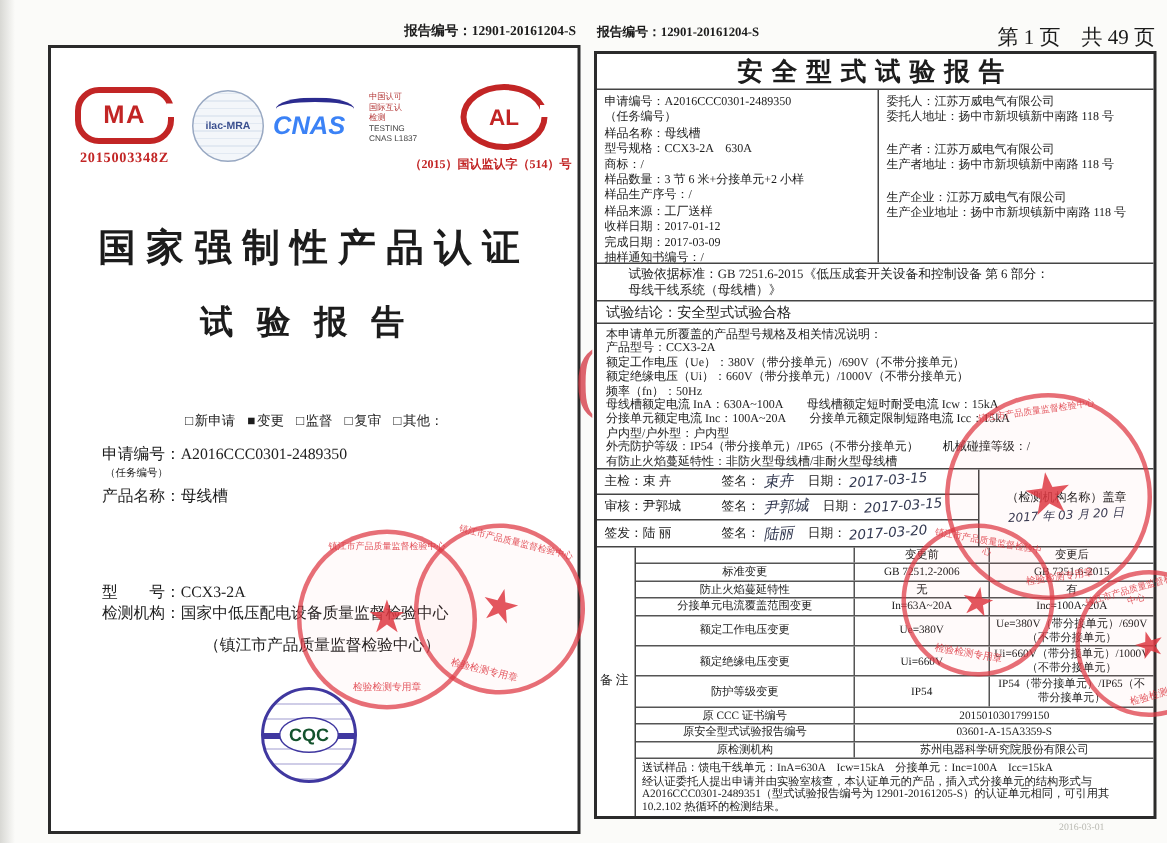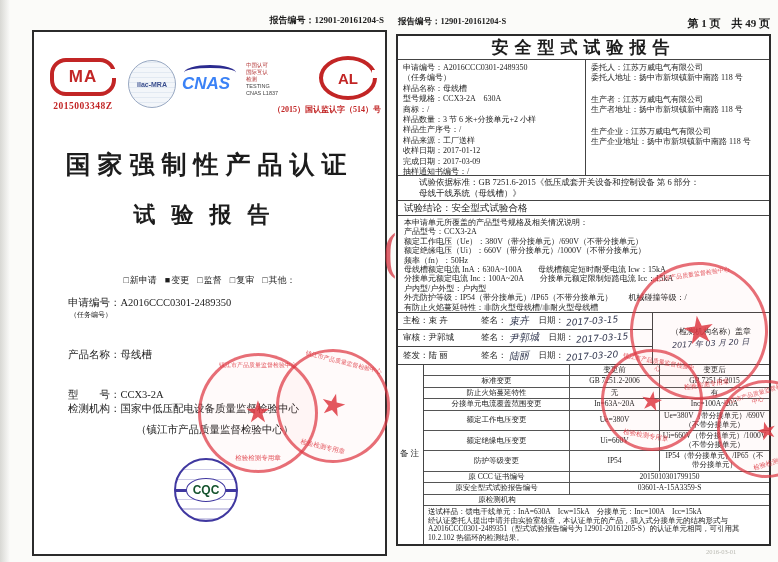--- a/index.html
+++ b/index.html
@@ -28,38 +28,38 @@
   .ilac-text{font-size:7px;font-weight:bold;color:#3a4f8f;font-family:"Liberation Sans",sans-serif;}
 
   .logo-cnas{left:148px;top:42px;}
   .cnas-text{font-size:17px;font-weight:bold;font-style:italic;color:#3b82f6;font-family:"Liberation Sans",sans-serif;}
   .cnas-swoosh{position:absolute;left:2px;top:-9px;width:52px;height:12px;border-top:3px solid #2b2b8f;border-radius:50% 50% 0 0;}
 
   .cnas-block{left:212px;top:30px;width:52px;font-size:5.5px;line-height:7px;font-family:"Liberation Sans",sans-serif;}
   .cnas-block div:nth-child(-n+3){color:#b23333;}
   .cnas-block div:nth-child(n+4){color:#444;}
 
-  .logo-cal{left:284px;top:24px;width:60px;text-align:center;}
+  .logo-cal{left:272px;top:24px;width:60px;text-align:center;}
   .cal-shape{position:relative;width:50px;height:36px;margin:0 auto;border:4px solid #c22525;border-radius:50%;
              display:flex;align-items:center;justify-content:center;}
   .cal-shape::after{content:"";position:absolute;right:-5px;top:10px;width:6px;height:8px;background:#fff;}
   .cal-letters{font-weight:bold;font-size:15px;color:#c22525;font-family:"Liberation Sans",sans-serif;}
   .cal-caption{right:4px;top:72px;font-size:8px;font-weight:bold;color:#c22525;}
 
   .lp-title1{left:0;top:116px;width:100%;text-align:center;font-size:25px;font-weight:600;letter-spacing:7px;}
   .lp-title2{left:0;top:168px;width:100%;text-align:center;font-size:22px;font-weight:600;letter-spacing:16px;}
 
   .lp-checkboxes{left:0;top:242px;width:100%;text-align:center;font-size:9px;}
   .cb-item{margin:0 4px;}
   .cb-glyph{margin-right:1px;}
 
   .lp-fields{left:34px;top:264px;width:300px;font-size:10.5px;}
   .fld-app{position:absolute;left:0;top:0;}
   .fld-note{position:absolute;left:2px;top:14px;font-size:7px;}
-  .fld-prod{position:absolute;left:0;top:52px;}
+  .fld-prod{position:absolute;left:0;top:28px;}
   .fld-model{position:absolute;left:0;top:64px;margin-top:28px;}
   .fld-agency{position:absolute;left:0;top:106px;}
   .fld-agency2{position:absolute;left:68px;top:127px;}
 
   .cqc-logo{left:140px;top:426px;width:60px;height:60px;border-radius:50%;border:2px solid #4038a0;
             background:
               linear-gradient(0deg,rgba(0,0,0,0) 46%,#4038a0 46% 52%,rgba(0,0,0,0) 52%),
               repeating-linear-gradient(0deg,rgba(64,56,160,.25) 0 1.5px,rgba(255,255,255,0) 1.5px 10px);
             display:flex;align-items:center;justify-content:center;}
   .cqc-inner{background:#fff;border:1.5px solid #4038a0;border-radius:50%;padding:4px 6px;
@@ -78,21 +78,21 @@
   .stamp-r1 .star{font-size:38px;}
   .stamp-r2{left:601px;top:349px;width:96px;height:96px;transform:rotate(10deg);}
   .stamp-r2 .star{font-size:26px;}
   .stamp-r3{left:717px;top:380px;width:92px;height:92px;transform:rotate(-16deg);}
   .stamp-r3 .star{font-size:24px;}
 
   .red-mark{left:384px;top:230px;font-size:36px;color:rgba(214,62,74,.8);font-weight:bold;transform:scaleY(1.4);}
 
   
   .rp-repno{left:398px;top:16px;font-size:8.5px;font-weight:bold;}
-  .rp-pageno{left:620px;top:16px;width:150px;text-align:right;font-size:11px;font-weight:bold;}
+  .rp-pageno{left:620px;top:16px;width:150px;text-align:right;font-size:14px;font-weight:normal;}
   .rp-table{left:396px;top:34px;width:375px;height:512px;border:2px solid #2b2b2b;background:#fff;
             display:flex;flex-direction:column;box-sizing:border-box;font-size:8px;}
   .rp-sec{border-bottom:1px solid #444;box-sizing:border-box;}
   .rp-title{height:26px;display:flex;align-items:center;justify-content:center;
             font-size:17px;font-weight:bold;letter-spacing:6px;}
   .rp-info{height:116px;display:flex;}
   .rp-info-left{width:188px;border-right:1px solid #444;padding:3px 5px;line-height:10.4px;box-sizing:border-box;}
   .rp-info-right{flex:1;padding:3px 5px;line-height:10.4px;box-sizing:border-box;}
   .info-group{margin-bottom:11px;}
   .rp-standard{height:25px;padding:1px 21px;line-height:11px;font-size:8.5px;box-sizing:border-box;}
@@ -326,20 +326,21 @@
           <div class="ct-row">
             <div class="ct-cell ct-label">原 CCC 证书编号</div>
             <div class="ct-cell ct-val">2015010301799150</div>
           </div>
           <div class="ct-row">
             <div class="ct-cell ct-label">原安全型式试验报告编号</div>
             <div class="ct-cell ct-val">03601-A-15A3359-S</div>
           </div>
           <div class="ct-row">
             <div class="ct-cell ct-label">原检测机构</div>
+            <div class="ct-cell ct-val">苏州电器科学研究院股份有限公司</div>
           </div>
           <div class="ct-row">
             <div class="ct-cell ct-remarks ct-val">
               <div>送试样品：馈电干线单元：InA=630A　Icw=15kA　分接单元：Inc=100A　Icc=15kA</div>
               <div>经认证委托人提出申请并由实验室核查，本认证单元的产品，插入式分接单元的结构形式与</div>
               <div>A2016CCC0301-2489351（型式试验报告编号为 12901-20161205-S）的认证单元相同，可引用其</div>
               <div>10.2.102 热循环的检测结果。</div>
             </div>
           </div>
         </div>

